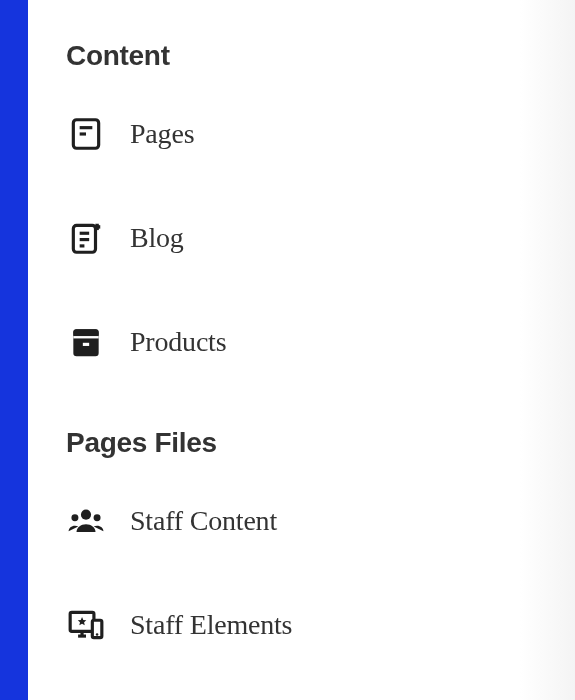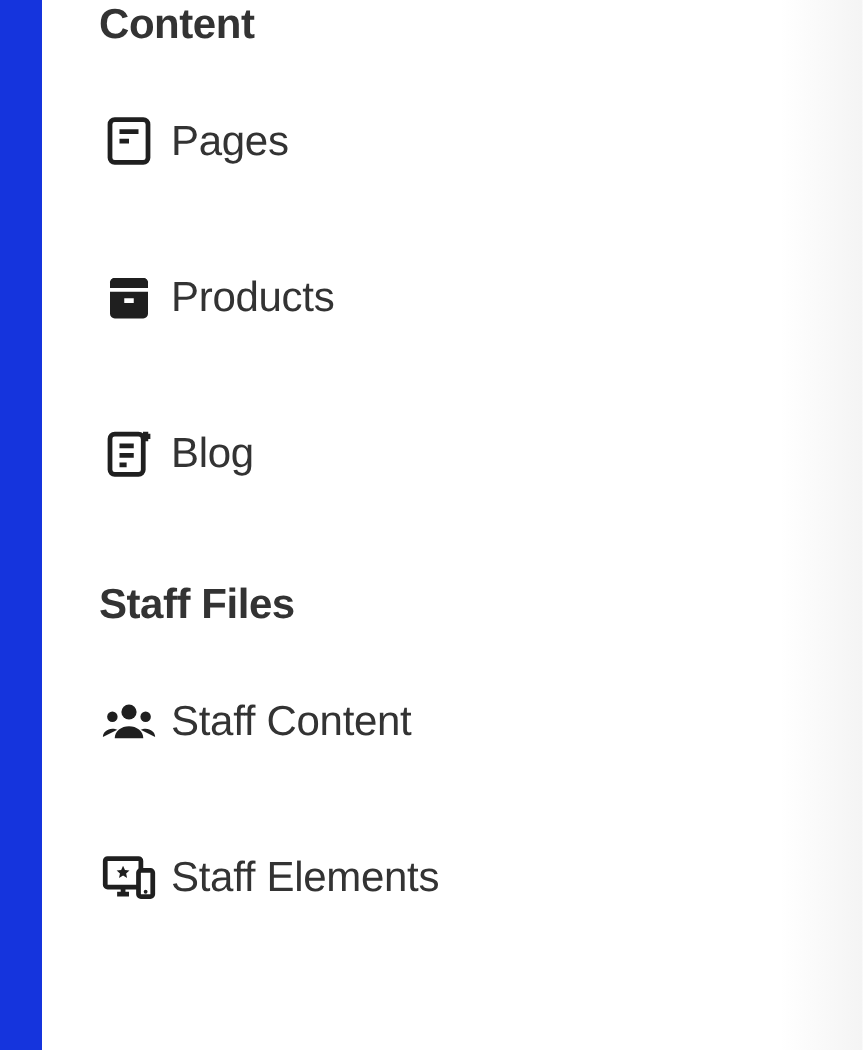--- a/index.html
+++ b/index.html
@@ -31,38 +31,40 @@
       height: 700px;
       background: linear-gradient(to right, #ffffff, #f4f4f4);
     }
     .sidebar {
       position: absolute;
       left: 28px;
       top: 0;
       width: 492px;
       height: 700px;
       padding-left: 38px;
+      padding-top: 40px;
     }
     .section-heading {
       font-size: 28px;
       font-weight: 700;
       color: #333333;
       margin-bottom: 32px;
       letter-spacing: -0.3px;
     }
     .section {
       margin-bottom: 55px;
     }
     .nav-item {
       display: flex;
       align-items: center;
-      gap: 8px;
+      gap: 24px;
       padding: 10px 0;
       margin-bottom: 44px;
       cursor: pointer;
+      font-family: Liberation Serif, serif;
     }
     .nav-item:last-child {
       margin-bottom: 0;
     }
     .icon-wrap {
       width: 40px;
       height: 40px;
       display: flex;
       align-items: center;
       justify-content: center;
@@ -97,47 +99,47 @@
           <rect x="4" y="3" width="16" height="18" rx="2" fill="none"></rect>
           <line x1="8" y1="8" x2="16" y2="8"></line>
           <line x1="8" y1="12" x2="12" y2="12"></line>
         </svg>
       </span>
       <span class="nav-label">Pages</span>
     </div>
 
     <div class="nav-item">
       <span class="icon-wrap">
-        <svg viewBox="0 0 24 24" fill="currentColor">
-          <rect x="4" y="4" width="16" height="17" rx="2"></rect>
-          <rect x="4" y="4" width="16" height="5" rx="2" fill="currentColor"></rect>
-          <line x1="4" y1="9" x2="20" y2="9" stroke="#fff" stroke-width="1.5"></line>
-          <line x1="10" y1="13.5" x2="14" y2="13.5" stroke="#fff" stroke-width="2"></line>
-        </svg>
-      </span>
-      <span class="nav-label">Products</span>
-    </div>
-
-    <div class="nav-item">
-      <span class="icon-wrap">
         <svg viewBox="0 0 24 24" fill="none" stroke="currentColor" stroke-width="2">
           <rect x="4" y="4" width="14" height="17" rx="2" fill="none"></rect>
           <line x1="8" y1="9" x2="14" y2="9"></line>
           <line x1="8" y1="13" x2="14" y2="13"></line>
           <line x1="8" y1="17" x2="11" y2="17"></line>
           <line x1="19" y1="3" x2="19" y2="7" stroke-width="2.2"></line>
           <line x1="17" y1="5" x2="21" y2="5" stroke-width="2.2"></line>
         </svg>
       </span>
       <span class="nav-label">Blog</span>
     </div>
+
+    <div class="nav-item">
+      <span class="icon-wrap">
+        <svg viewBox="0 0 24 24" fill="currentColor">
+          <rect x="4" y="4" width="16" height="17" rx="2"></rect>
+          <rect x="4" y="4" width="16" height="5" rx="2" fill="currentColor"></rect>
+          <line x1="4" y1="9" x2="20" y2="9" stroke="#fff" stroke-width="1.5"></line>
+          <line x1="10" y1="13.5" x2="14" y2="13.5" stroke="#fff" stroke-width="2"></line>
+        </svg>
+      </span>
+      <span class="nav-label">Products</span>
+    </div>
   </div>
 
   <div class="section">
-    <h2 class="section-heading">Staff Files</h2>
+    <h2 class="section-heading">Pages Files</h2>
 
     <div class="nav-item">
       <span class="icon-wrap">
         <svg viewBox="0 0 24 24" fill="currentColor">
           <circle cx="12" cy="8" r="3.2"></circle>
           <path d="M6 19c0-3 2.8-5 6-5s6 2 6 5v0H6z"></path>
           <circle cx="5" cy="10" r="2.2"></circle>
           <path d="M1 18.5c0-2 1.8-3.5 4-3.5 0.8 0 1.5 0.2 2.1 0.5" fill="currentColor"></path>
           <circle cx="19" cy="10" r="2.2"></circle>
           <path d="M23 18.5c0-2-1.8-3.5-4-3.5-0.8 0-1.5 0.2-2.1 0.5" fill="currentColor"></path>

